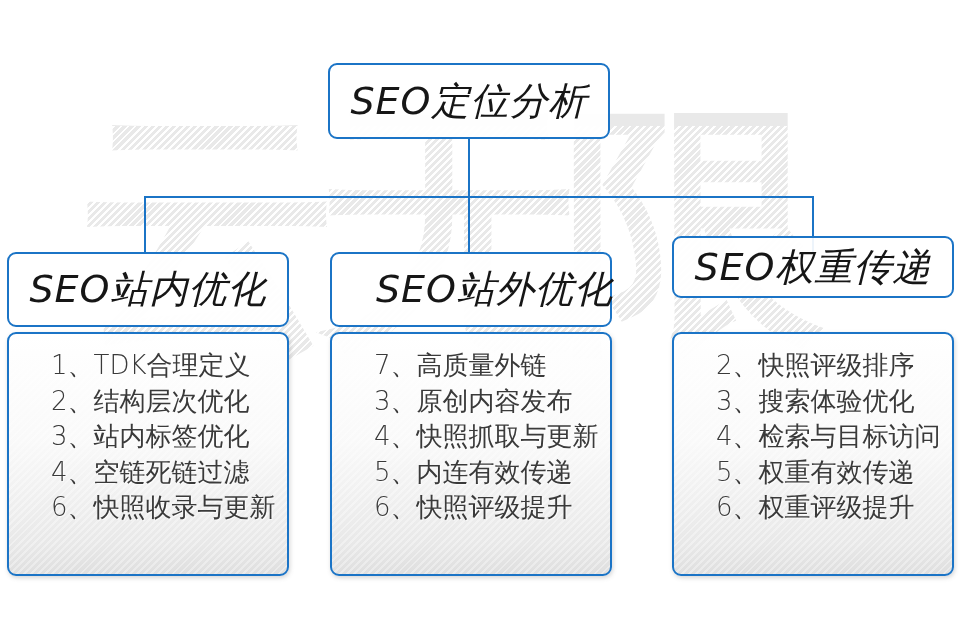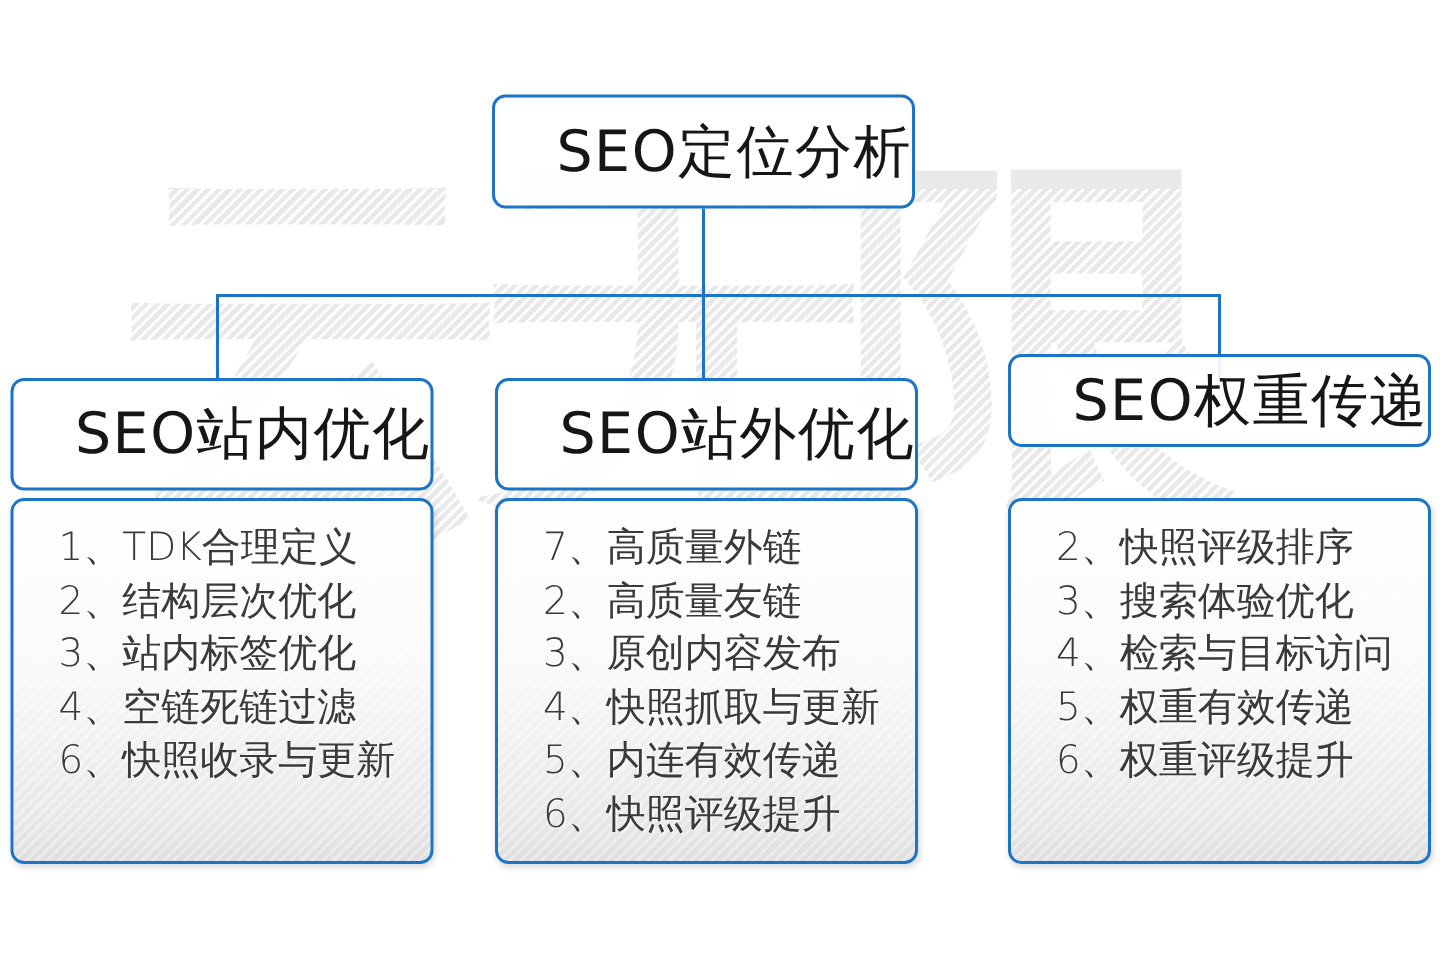--- a/index.html
+++ b/index.html
@@ -20,40 +20,41 @@
   
   .line { position:absolute; background:#1b74c6; z-index:2; }
   .line.v-center { left:468px; top:139px; width:2px; height:114px; }
   .line.h-bar    { left:144px; top:196px; width:670px; height:2px; }
   .line.v-left   { left:144px; top:196px; width:2px; height:57px; }
   .line.v-right  { left:812px; top:196px; width:2px; height:57px; }
   
   .node, .panel { box-sizing:border-box; position:absolute; z-index:3;
     border:2px solid #1b74c6; border-radius:9px; }
   .node {
-    display:flex; align-items:center; justify-content:flex-end;
+    display:flex; align-items:center; justify-content:center;
     background:rgba(255,255,255,0.92);
+    font-style:italic;
   }
   .node-title { font-size:38px; font-weight:400; color:#161616; letter-spacing:1px; white-space:nowrap; }
   .node.root   { left:328px; top:63px;  width:282px; height:76px; }
   .node.head-0 { left:7px;   top:252px; width:282px; height:75px; }
   .node.head-1 { left:330px; top:252px; width:282px; height:75px;padding-left:47px; }
   .node.head-2 { left:672px; top:236px; width:282px; height:62px; }
   .panel {
     top:332px; width:282px; height:244px;
     background:
       repeating-linear-gradient(-45deg, rgba(255,255,255,0.35) 0 2px, rgba(255,255,255,0) 2px 5px),
       linear-gradient(180deg, rgba(255,255,255,0.95) 0%, rgba(249,249,249,0.94) 45%,
                               rgba(231,231,231,0.96) 88%, rgba(222,222,222,0.97) 100%);
     box-shadow:1px 2px 4px rgba(110,110,110,0.28);
   }
   .panel.col-0 { left:7px; }
   .panel.col-1 { left:330px; }
   .panel.col-2 { left:672px; }
-  .panel ul { list-style:none; margin:14px 0 0 4px; padding:0 6px 0 26px; }
+  .panel ul { list-style:none; margin:14px 0 0 16px; padding:0 6px 0 26px; }
   .panel li {
     font-size:26px; font-weight:300; line-height:35.5px; color:#3a3a3a;
     text-shadow:1px 1px 1px rgba(255,255,255,0.85); white-space:nowrap;
   }
 </style>
 </head>
 <body>
 
 <div class="canvas">
 
@@ -84,21 +85,20 @@
         <li>1、TDK合理定义</li>
         <li>2、结构层次优化</li>
         <li>3、站内标签优化</li>
         <li>4、空链死链过滤</li>
         <li>6、快照收录与更新</li>
       </ul>
   </div>
   <div class="panel col-1">
     <ul>
         <li>7、高质量外链</li>
-        <li>2、高质量友链</li>
         <li>3、原创内容发布</li>
         <li>4、快照抓取与更新</li>
         <li>5、内连有效传递</li>
         <li>6、快照评级提升</li>
       </ul>
   </div>
   <div class="panel col-2">
     <ul>
         <li>2、快照评级排序</li>
         <li>3、搜索体验优化</li>

